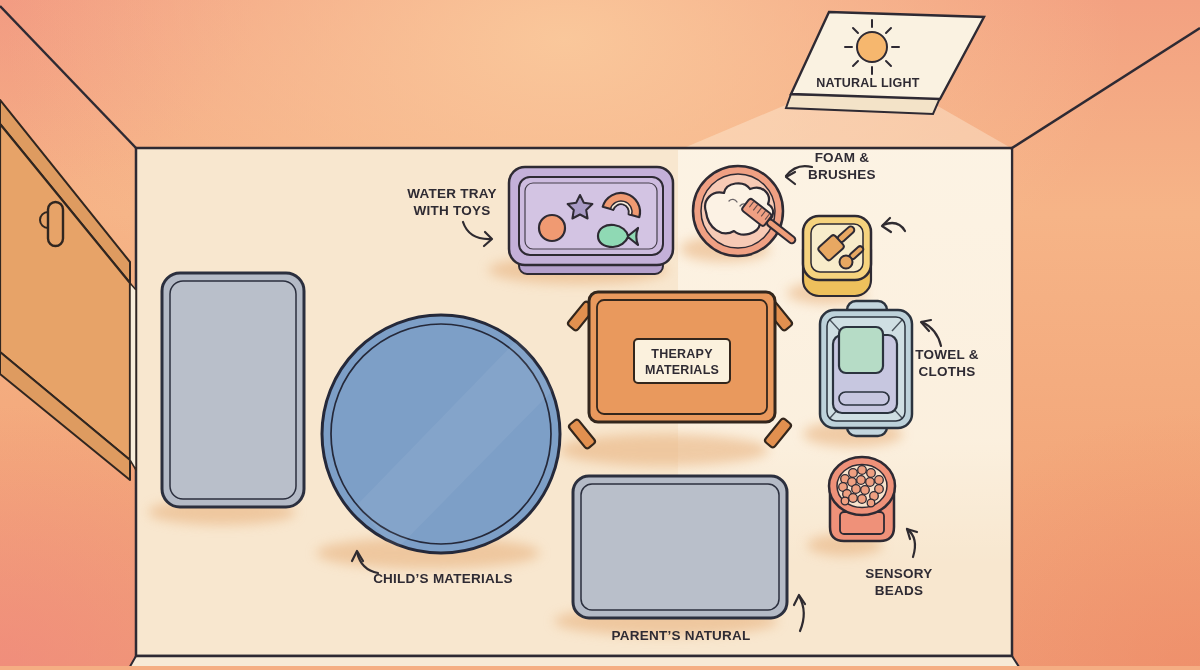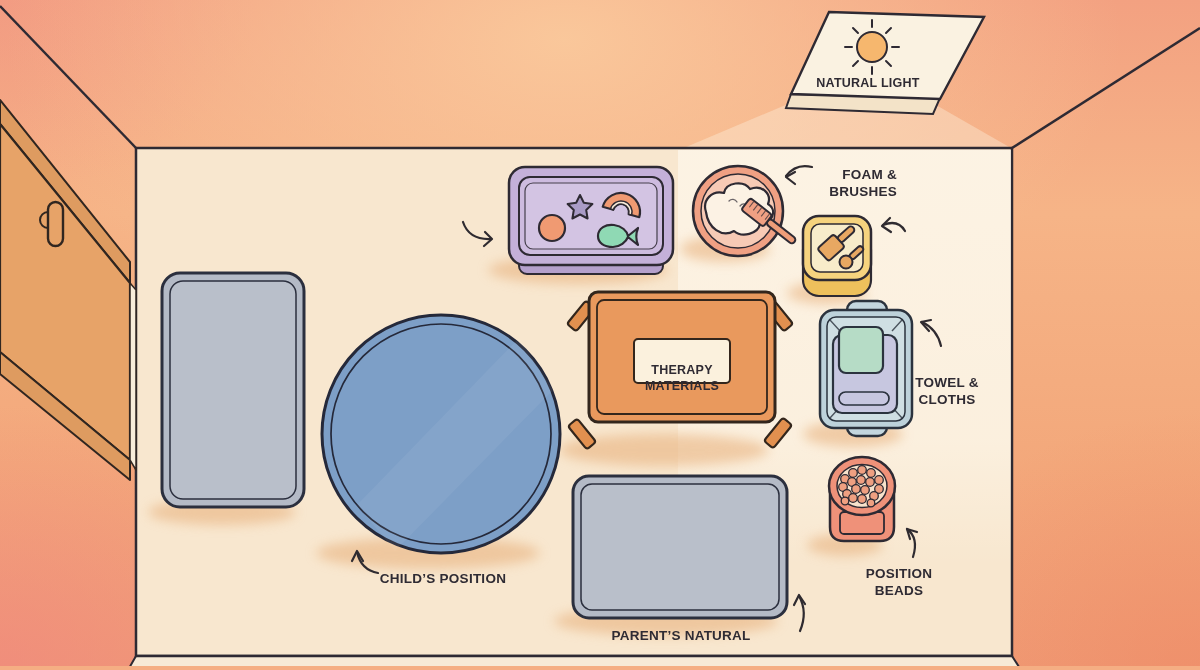--- a/index.html
+++ b/index.html
@@ -226,20 +226,21 @@
           <path d="M352,561 L357,551 L363,561"></path>
     </g>
     <g>
       <path d="M800,631 Q808,612 799,596"></path>
           <path d="M794,605 L799,595 L805,604"></path>
     </g>
   </g>
 </svg>
 
 <div class="lbl small" style="left:868px;top:76px;width:130px;">NATURAL LIGHT</div>
-<div class="lbl" style="left:842px;top:166px;width:110px;text-align:right;">FOAM &amp; BRUSHES</div>
-<div class="lbl small" style="left:682px;top:347px;width:94px;margin-top:16px;">THERAPY MATERIALS</div>
-<div class="lbl" style="left:947px;top:346px;width:100px;margin-top:28px;">TOWEL &amp; CLOTHS</div>
-<div class="lbl" style="left:899px;top:565px;width:110px;">POSITION BEADS</div>
-<div class="lbl nowrap" style="left:443px;top:570px;">CHILD’S POSITION</div>
+<div class="lbl" style="left:452px;top:185px;width:118px;">WATER TRAY WITH TOYS</div>
+<div class="lbl" style="left:842px;top:149px;width:110px;">FOAM &amp; BRUSHES</div>
+<div class="lbl small" style="left:682px;top:347px;width:94px;">THERAPY MATERIALS</div>
+<div class="lbl" style="left:947px;top:346px;width:100px;">TOWEL &amp; CLOTHS</div>
+<div class="lbl" style="left:899px;top:565px;width:110px;">SENSORY BEADS</div>
+<div class="lbl nowrap" style="left:443px;top:570px;">CHILD’S MATERIALS</div>
 <div class="lbl nowrap" style="left:681px;top:627px;">PARENT’S NATURAL</div>
 
 </div>
 
 </body></html>

